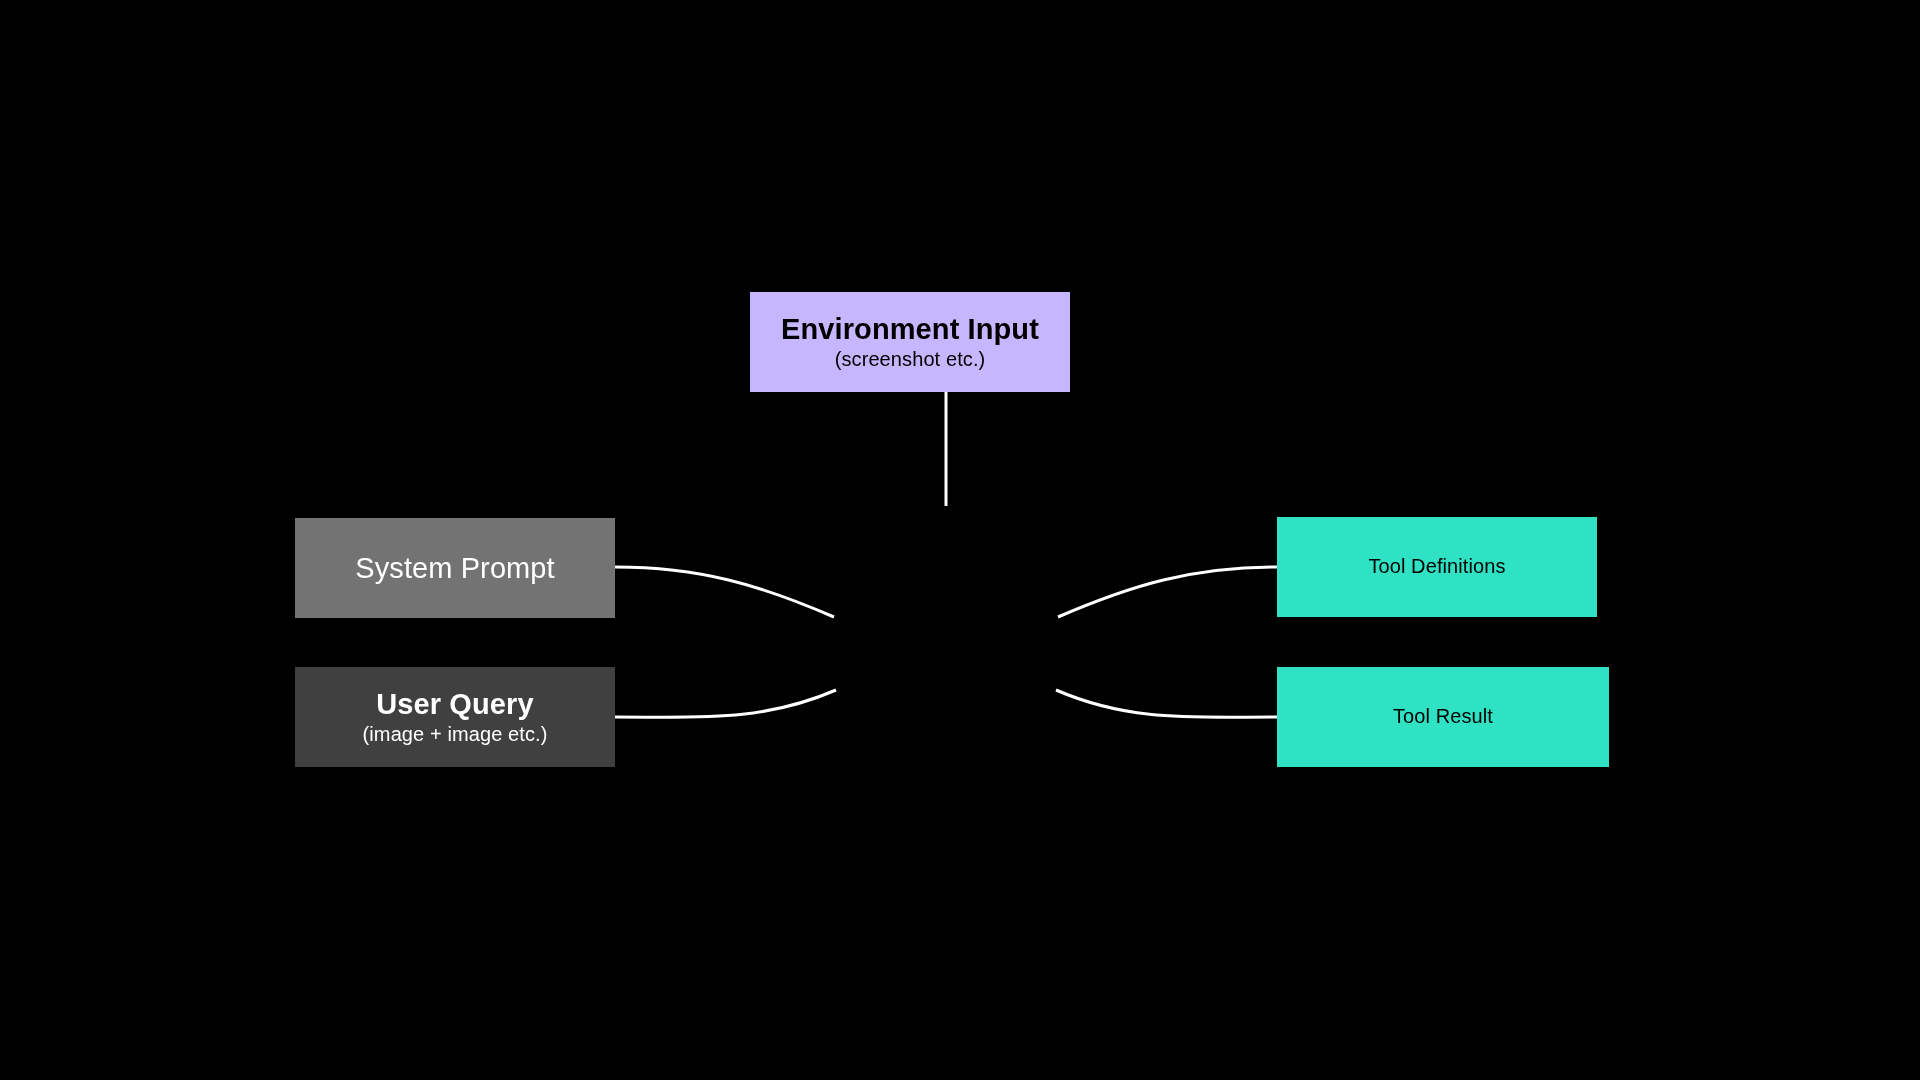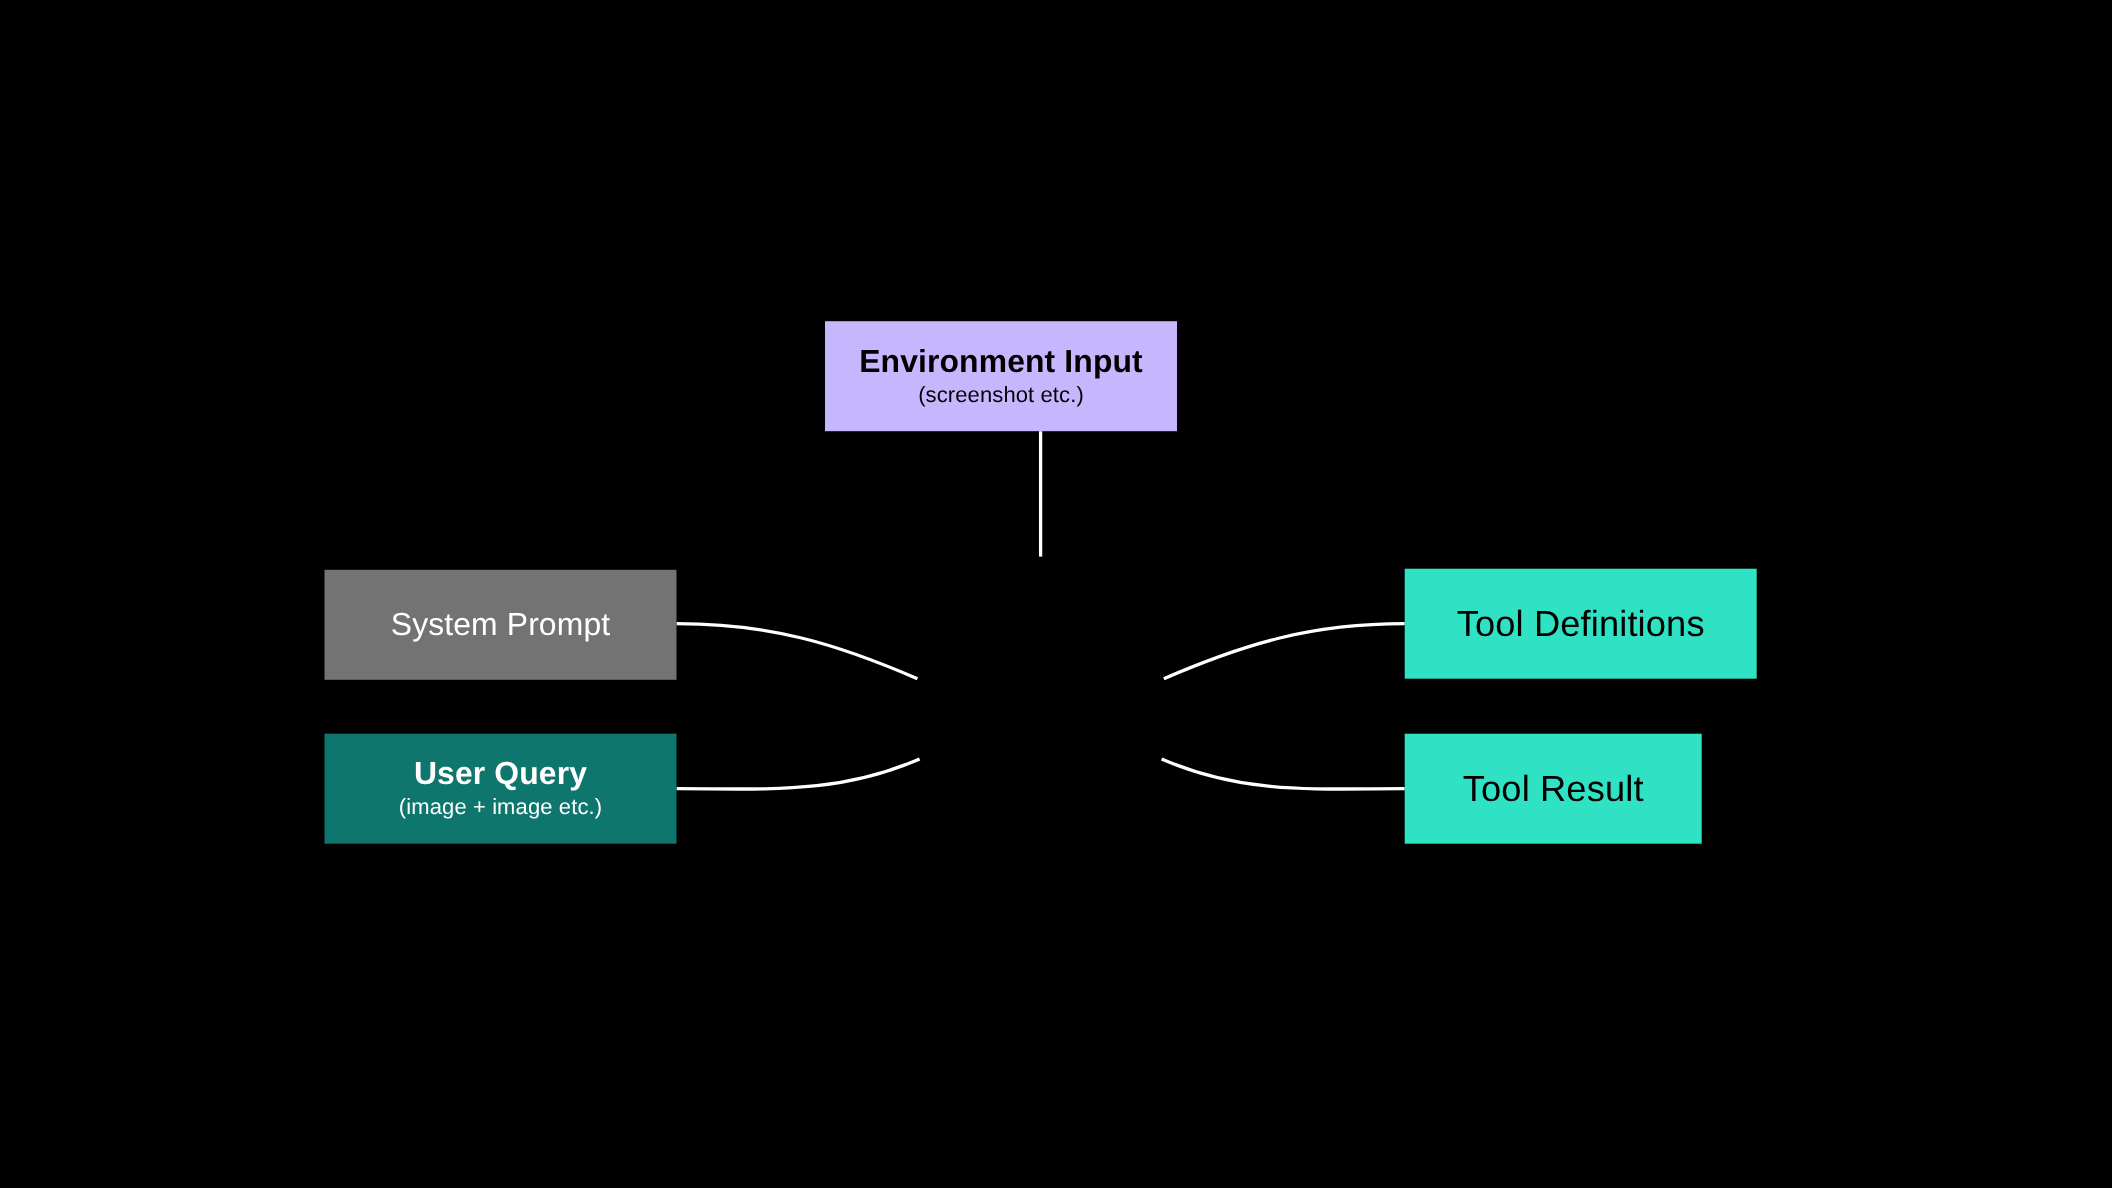--- a/index.html
+++ b/index.html
@@ -71,45 +71,45 @@
     width: 320px;
     height: 100px;
     background: #737373;
     color: #FFFFFF;
   }
   #node-user-query {
     left: 295px;
     top: 667px;
     width: 320px;
     height: 100px;
-    background: #0f766e;
+    background: #404040;
     color: #FFFFFF;
   }
 
   
   #node-tool-definitions {
     left: 1277px;
     top: 517px;
     width: 320px;
     height: 100px;
     background: #30E2C4;
     color: #000000;
   }
   #node-tool-result {
     left: 1277px;
     top: 667px;
-    width: 270px;
+    width: 332px;
     height: 100px;
     background: #30E2C4;
     color: #000000;
   }
   #node-tool-definitions .title,
   #node-tool-result .title {
     font-weight: 400;
-    font-size: 33px;
+    font-size: 20px;
   }
 
   
   #node-agent-loop-memory {
     left: 799px;
     top: 506px;
     width: 294px;
     height: 294px;
     background: transparent;
     color: #000000;

